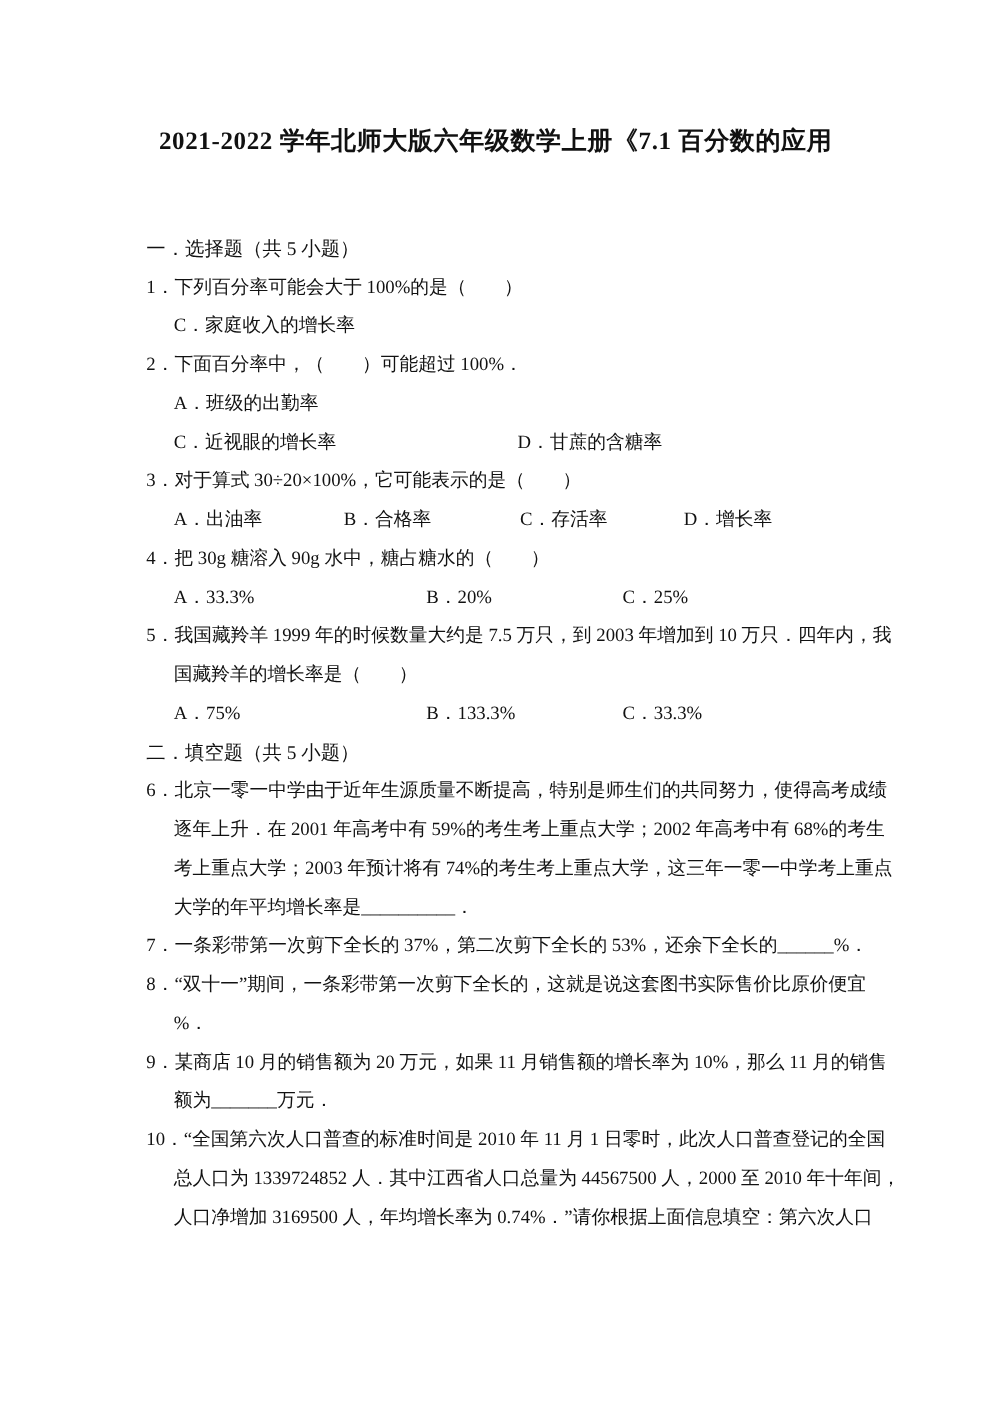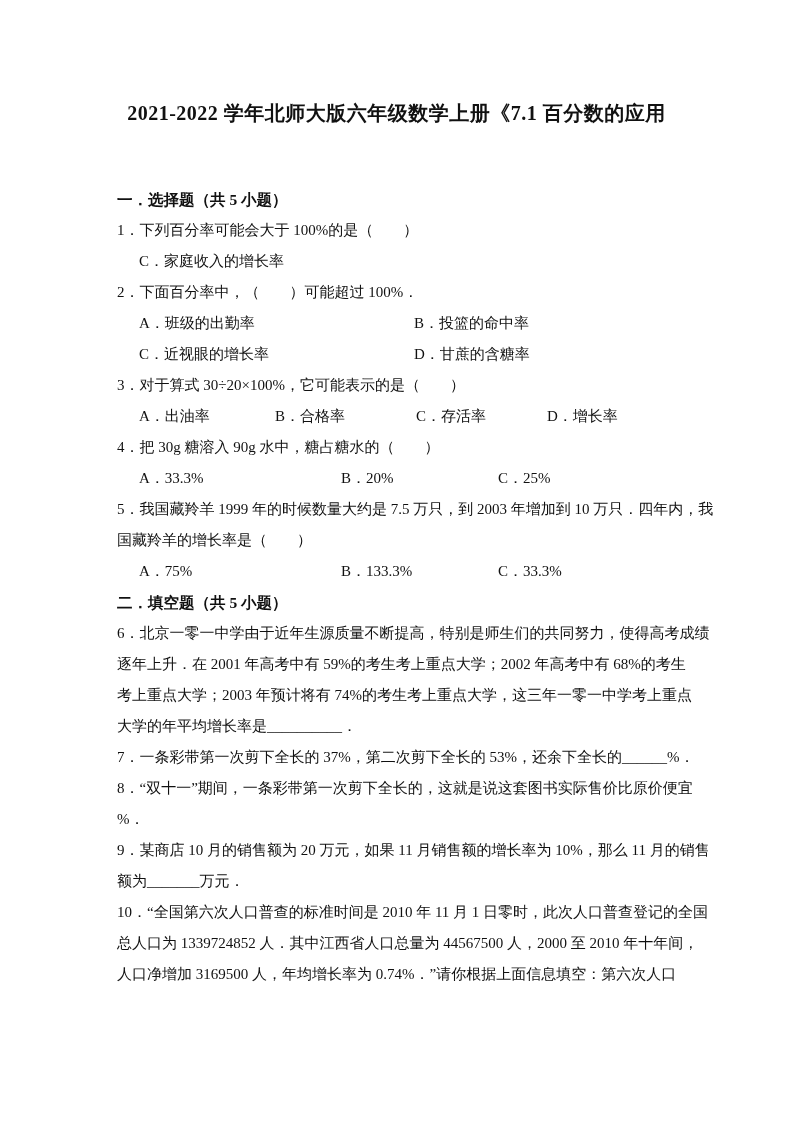--- a/index.html
+++ b/index.html
@@ -16,22 +16,22 @@
     position:absolute; top:92px; left:0; width:100%;
     text-align:center; font-weight:bold;
     font-size:20px; line-height:43px;
     letter-spacing:0.5px;
   }
   .content {
     position:absolute; top:184px; left:117px; width:566px;
     font-size:15px;
   }
   .line { height:31px; line-height:31px; white-space:nowrap; }
-  .sec  { font-weight:bold; font-size:15.5px; }
-  .ind  { }
+  .sec  { font-weight:normal; font-size:15.5px; }
+  .ind  { margin-left:22px; }
   .qnum { display:inline-block; min-width:22px; }
   .optrow { position:relative; }
   .opt  { position:absolute; top:0; }
   .o2-0 { left:22px; }  .o2-1 { left:297px; }
   .o3-0 { left:22px; }  .o3-1 { left:196px;margin-left:28px; } .o3-2 { left:381px; }
   .o4-0 { left:22px; }  .o4-1 { left:158px; } .o4-2 { left:299px; } .o4-3 { left:430px; }
 </style>
 </head>
 <body>
 
@@ -46,21 +46,20 @@
     <div class="line sec">一．选择题（共 5 小题）</div>
 
     <div class="line"><span class="qnum">1．</span><span>下列百分率可能会大于 100%的是（　　）</span></div>
     <div class="line optrow">
       <span class="opt o2-0">C．家庭收入的增长率</span>
     </div>
 
     <div class="line"><span class="qnum">2．</span><span>下面百分率中，（　　）可能超过 100%．</span></div>
     <div class="line optrow">
       <span class="opt o2-0">A．班级的出勤率</span>
-      <span class="opt o2-1">B．投篮的命中率</span>
     </div>
     <div class="line optrow">
       <span class="opt o2-0">C．近视眼的增长率</span>
       <span class="opt o2-1">D．甘蔗的含糖率</span>
     </div>
 
     <div class="line"><span class="qnum">3．</span><span>对于算式 30÷20×100%，它可能表示的是（　　）</span></div>
     <div class="line optrow">
       <span class="opt o4-0">A．出油率</span>
       <span class="opt o4-1">B．合格率</span>

